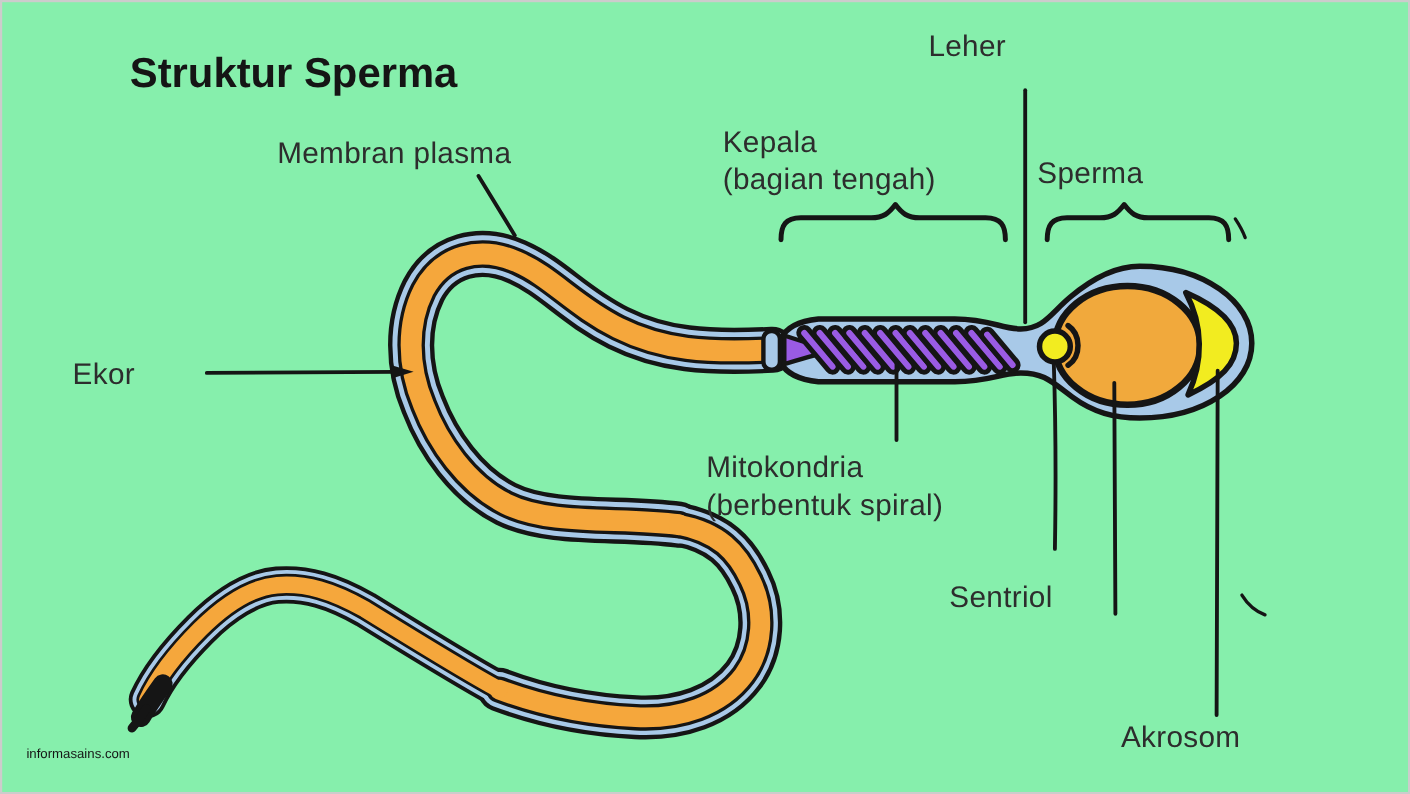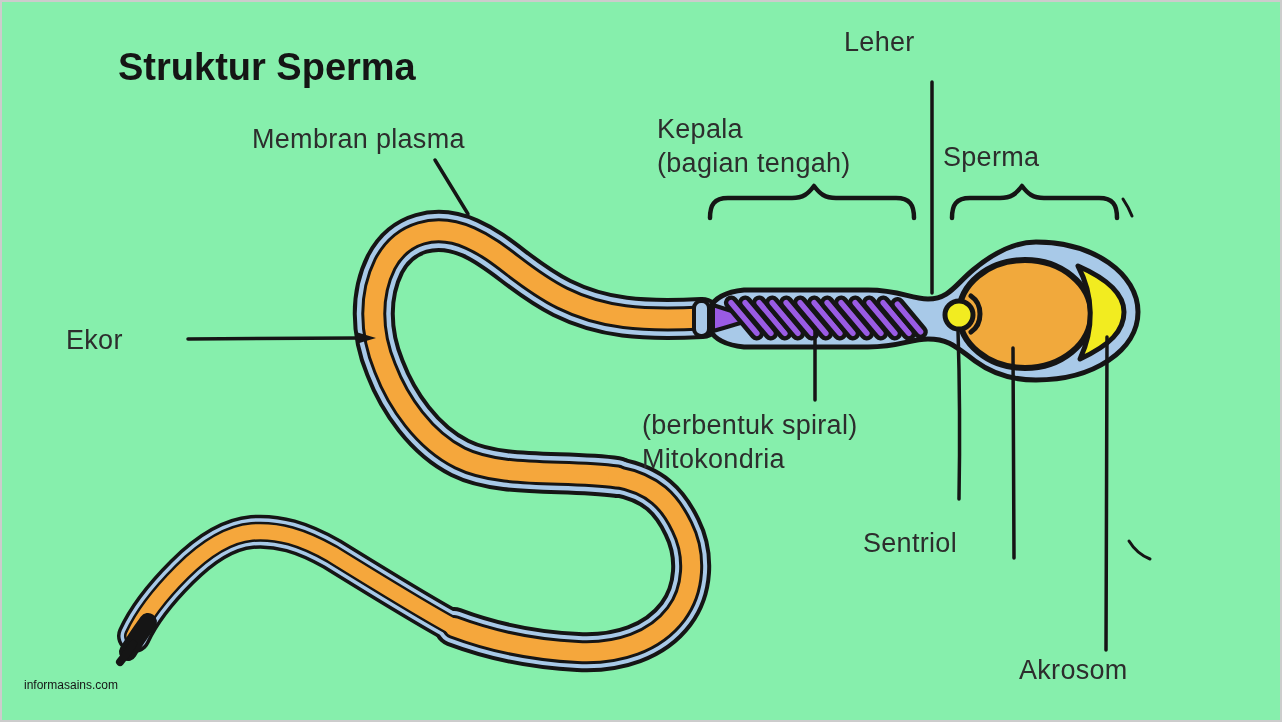--- a/index.html
+++ b/index.html
@@ -154,22 +154,22 @@
   <div class="lbl" style="left:655px;top:110px;width:310px;">
     <div>Kepala</div>
     <div>(bagian tengah)</div>
   </div>
 
   <div class="lbl" style="left:941px;top:138px;width:150px;">Sperma</div>
 
   <div class="lbl" style="left:64px;top:321px;width:150px;">Ekor</div>
 
   <div class="lbl" style="left:640px;top:406px;width:352px;">
+    <div>Mitokondria</div>
     <div>(berbentuk spiral)</div>
-    <div>Mitokondria</div>
   </div>
 
   <div class="lbl" style="left:861px;top:524px;width:150px;">Sentriol</div>
 
 
   <div class="lbl" style="left:1017px;top:651px;width:150px;">Akrosom</div>
 
   <div id="watermark">informasains.com</div>
 </div>
 

